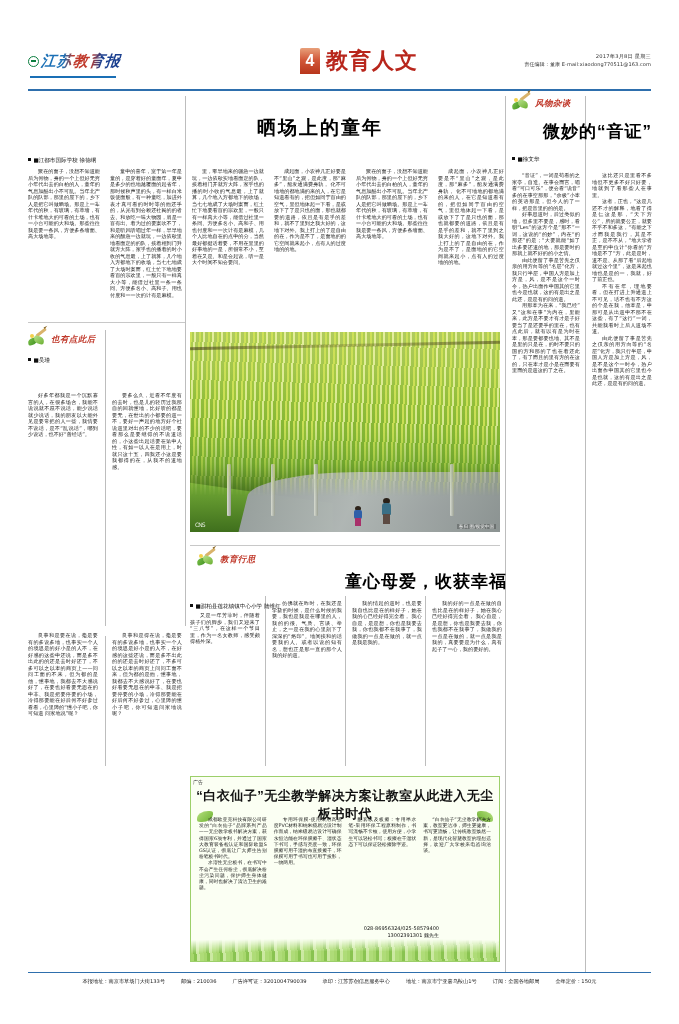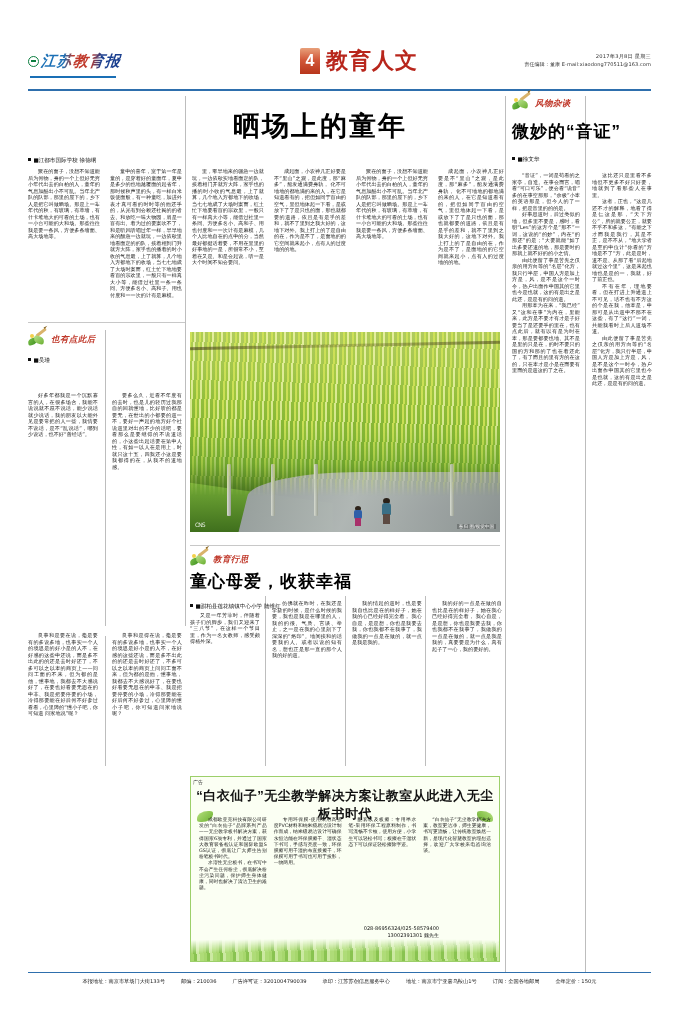--- a/index.html
+++ b/index.html
@@ -91,28 +91,28 @@
     position:absolute;left:2px;top:2px;width:4px;height:4px;border-radius:50%;
     background:#f2d04a;
   }
   .sec-name{
     font-family:"Liberation Serif",serif;font-weight:bold;font-style:italic;
     font-size:8.5px;color:#c0392b;letter-spacing:.4px;white-space:nowrap;
   }
 
   
   .hl-main{
-    font-family:Liberation Mono, monospace;font-weight:bold;
-    font-size:27px;line-height:32px;text-align:center;color:#000;letter-spacing:2px;
+    font-family:Liberation Serif, serif;font-weight:bold;
+    font-size:19px;line-height:32px;text-align:center;color:#000;letter-spacing:2px;
   }
   .hl-mid{
     font-family:"Liberation Sans","DejaVu Sans",sans-serif;font-weight:bold;
     font-size:17px;line-height:22px;color:#000;letter-spacing:1px;
   }
-  .hl-center{text-align:left;}
+  .hl-center{text-align:right;}
 
   .byline{
     font-size:5.6px;line-height:9px;color:#111;font-family:"DejaVu Sans",sans-serif;
     margin:4px 0 3px 0;
   }
   .byline .sq{display:inline-block;width:3.4px;height:3.4px;background:#111;margin-right:2px;vertical-align:1px;}
 
   
   .body-text{
     font-family:"DejaVu Sans","Liberation Sans",sans-serif;
@@ -336,21 +336,21 @@
       <div class="fig-b">
         <span class="head"></span>
           <span class="body"></span>
           <span class="legs"></span>
       </div>
     </div>
     <div class="photo-logo">CNS</div>
     <div class="photo-credit">春归  图/视觉中国</div>
   </div>
 
-  <div class="col" style="left:190px;top:552px;width:310px;">
+  <div class="col" style="left:197px;top:552px;width:310px;">
     <div class="sec-badge">
       <span class="sec-icon">
         <span class="pen"></span>
           <span class="leaf-a"></span>
           <span class="leaf-b"></span>
           <span class="dot"></span>
       </span>
       <span class="sec-name">教育行思</span>
     </div>
     <div class="hl-mid hl-center" style="">童心母爱，收获幸福</div>

